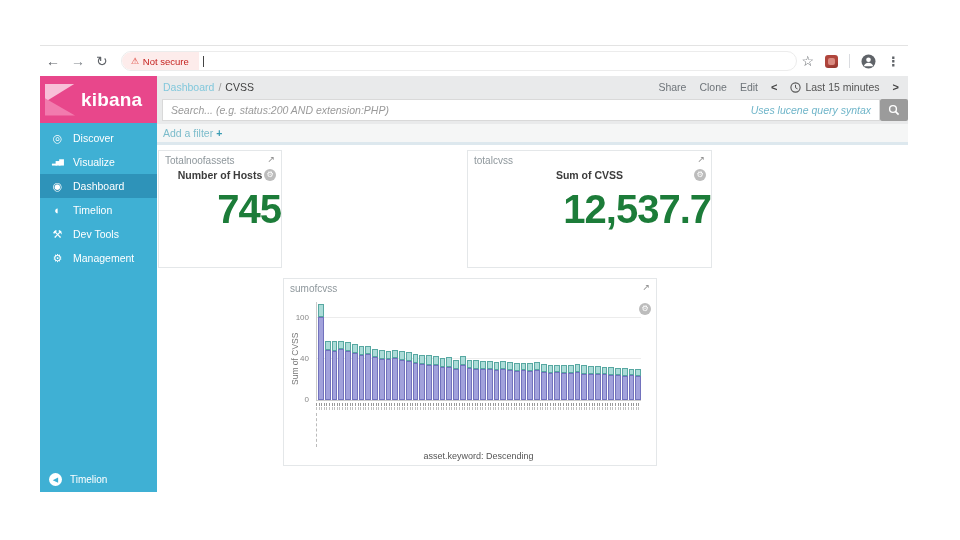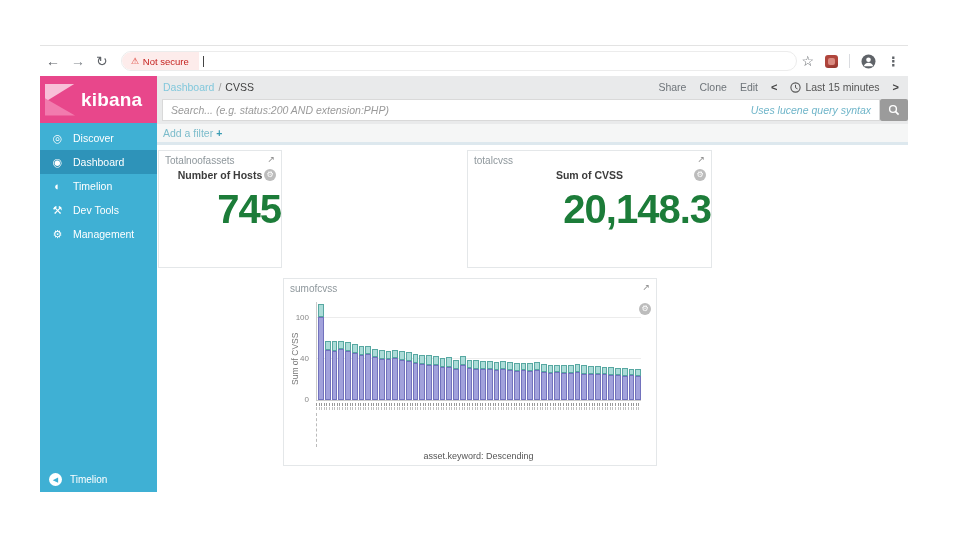--- a/index.html
+++ b/index.html
@@ -158,20 +158,24 @@
               <span class="t1"></span>
               <span class="t2"></span>
             </span>
           <span class="logo-text">kibana</span>
         </div>
         <div class="nav">
           <div class="nav-item">
             <span class="ic">◎</span>
             <span>Discover</span>
           </div>
+          <div class="nav-item">
+            <span class="ic tiny">▂▅▇</span>
+            <span>Visualize</span>
+          </div>
           <div class="nav-item active">
             <span class="ic">◉</span>
             <span>Dashboard</span>
           </div>
           <div class="nav-item">
             <span class="ic">◐</span>
             <span>Timelion</span>
           </div>
           <div class="nav-item">
             <span class="ic">⚒</span>
@@ -241,21 +245,21 @@
             <div class="metric-value">745</div>
           </div>
 
           <div class="panel" id="panel-metric-2">
             <div class="p-head">
               <span class="p-title">totalcvss</span>
               <span class="p-expand">↗</span>
             </div>
             <span class="p-gear">⚙</span>
             <div class="metric-label">Sum of CVSS</div>
-            <div class="metric-value">20,148.3</div>
+            <div class="metric-value">12,537.7</div>
           </div>
 
           <div class="panel" id="panel-chart">
             <div class="p-head">
               <span class="p-title">sumofcvss</span>
               <span class="p-expand">↗</span>
             </div>
             <span class="p-gear">⚙</span>
             <div class="ylabel">Sum of CVSS</div>
             <div class="yaxis">

